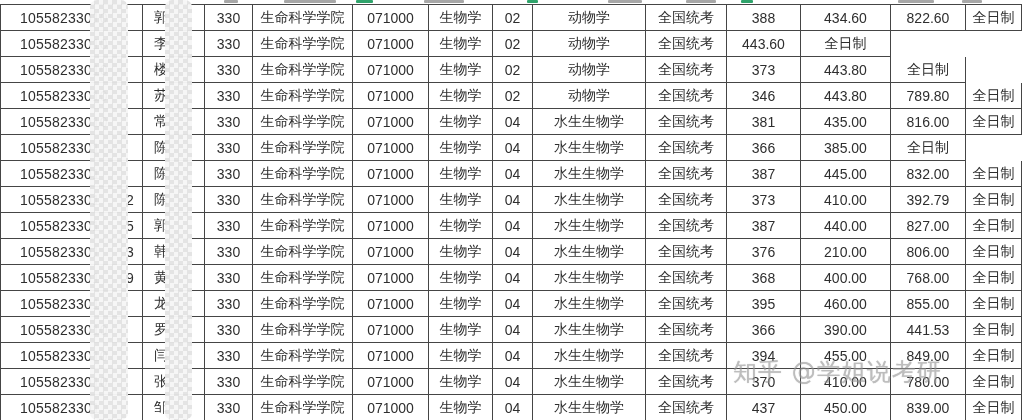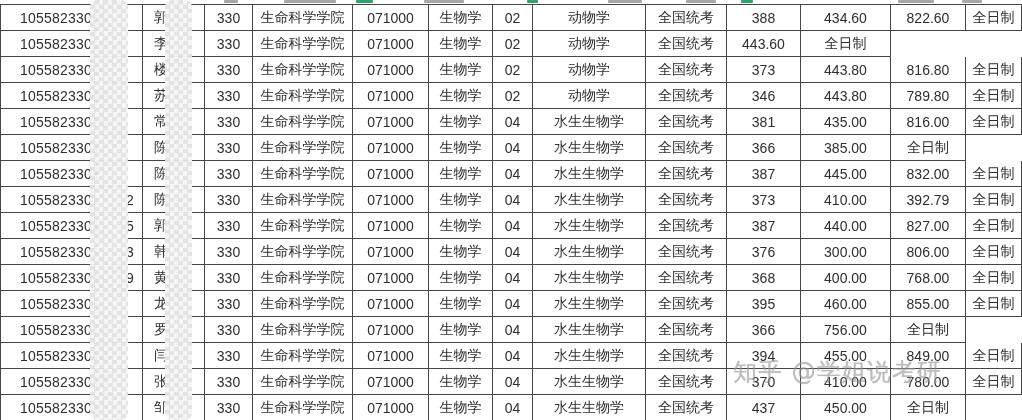--- a/index.html
+++ b/index.html
@@ -97,21 +97,20 @@
           <div class="t-cell c-name">楼</div>
           <div class="t-cell">330</div>
           <div class="t-cell">生命科学学院</div>
           <div class="t-cell">071000</div>
           <div class="t-cell">生物学</div>
           <div class="t-cell">02</div>
           <div class="t-cell">动物学</div>
           <div class="t-cell">全国统考</div>
           <div class="t-cell">373</div>
           <div class="t-cell">443.80</div>
-          <div class="t-cell">816.80</div>
           <div class="t-cell">全日制</div>
         </div>
         <div class="t-row">
           <div class="t-cell c-id">
             <span>10558233010</span>
             <span class="sfx"></span>
           </div>
           <div class="t-cell c-name">苏</div>
           <div class="t-cell">330</div>
           <div class="t-cell">生命科学学院</div>
@@ -221,21 +220,21 @@
           </div>
           <div class="t-cell c-name">韩</div>
           <div class="t-cell">330</div>
           <div class="t-cell">生命科学学院</div>
           <div class="t-cell">071000</div>
           <div class="t-cell">生物学</div>
           <div class="t-cell">04</div>
           <div class="t-cell">水生生物学</div>
           <div class="t-cell">全国统考</div>
           <div class="t-cell">376</div>
-          <div class="t-cell">300.00</div>
+          <div class="t-cell">210.00</div>
           <div class="t-cell">806.00</div>
           <div class="t-cell">全日制</div>
         </div>
         <div class="t-row">
           <div class="t-cell c-id">
             <span>1055823301</span>
             <span class="sfx">9</span>
           </div>
           <div class="t-cell c-name">黄</div>
           <div class="t-cell">330</div>
@@ -275,21 +274,22 @@
           </div>
           <div class="t-cell c-name">罗</div>
           <div class="t-cell">330</div>
           <div class="t-cell">生命科学学院</div>
           <div class="t-cell">071000</div>
           <div class="t-cell">生物学</div>
           <div class="t-cell">04</div>
           <div class="t-cell">水生生物学</div>
           <div class="t-cell">全国统考</div>
           <div class="t-cell">366</div>
-          <div class="t-cell">756.00</div>
+          <div class="t-cell">390.00</div>
+          <div class="t-cell">441.53</div>
           <div class="t-cell">全日制</div>
         </div>
         <div class="t-row">
           <div class="t-cell c-id">
             <span>10558233010</span>
             <span class="sfx"></span>
           </div>
           <div class="t-cell c-name">闫</div>
           <div class="t-cell">330</div>
           <div class="t-cell">生命科学学院</div>
@@ -329,20 +329,21 @@
           <div class="t-cell c-name">邹</div>
           <div class="t-cell">330</div>
           <div class="t-cell">生命科学学院</div>
           <div class="t-cell">071000</div>
           <div class="t-cell">生物学</div>
           <div class="t-cell">04</div>
           <div class="t-cell">水生生物学</div>
           <div class="t-cell">全国统考</div>
           <div class="t-cell">437</div>
           <div class="t-cell">450.00</div>
+          <div class="t-cell">839.00</div>
           <div class="t-cell">全日制</div>
         </div>
       </div>
   </div>
 
   <div class="mosaic-strip strip-id"></div>
   <div class="mosaic-strip strip-name"></div>
 
   <div class="watermark">知乎 @学姐说考研</div>
 

